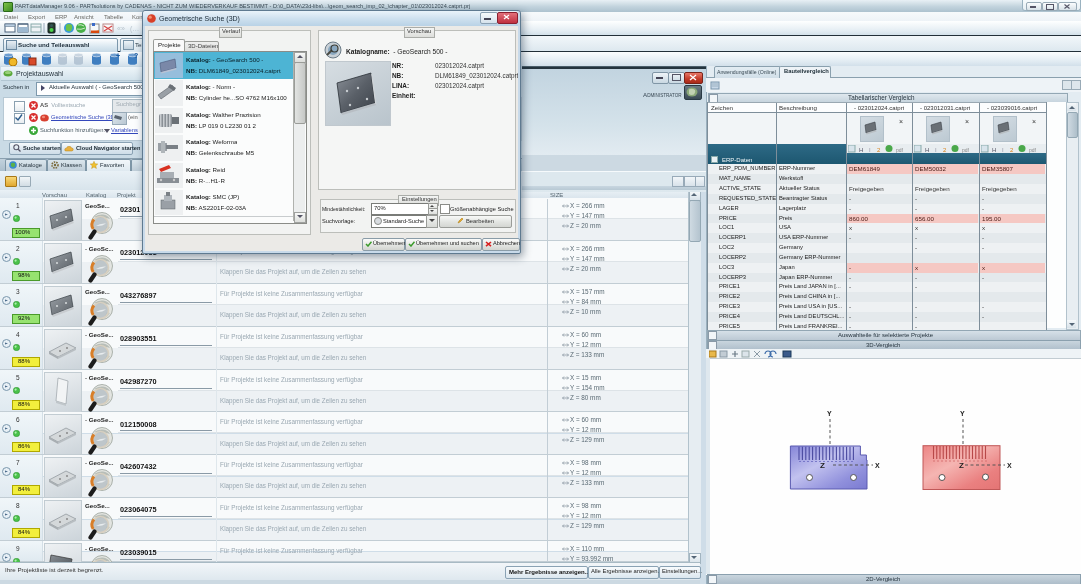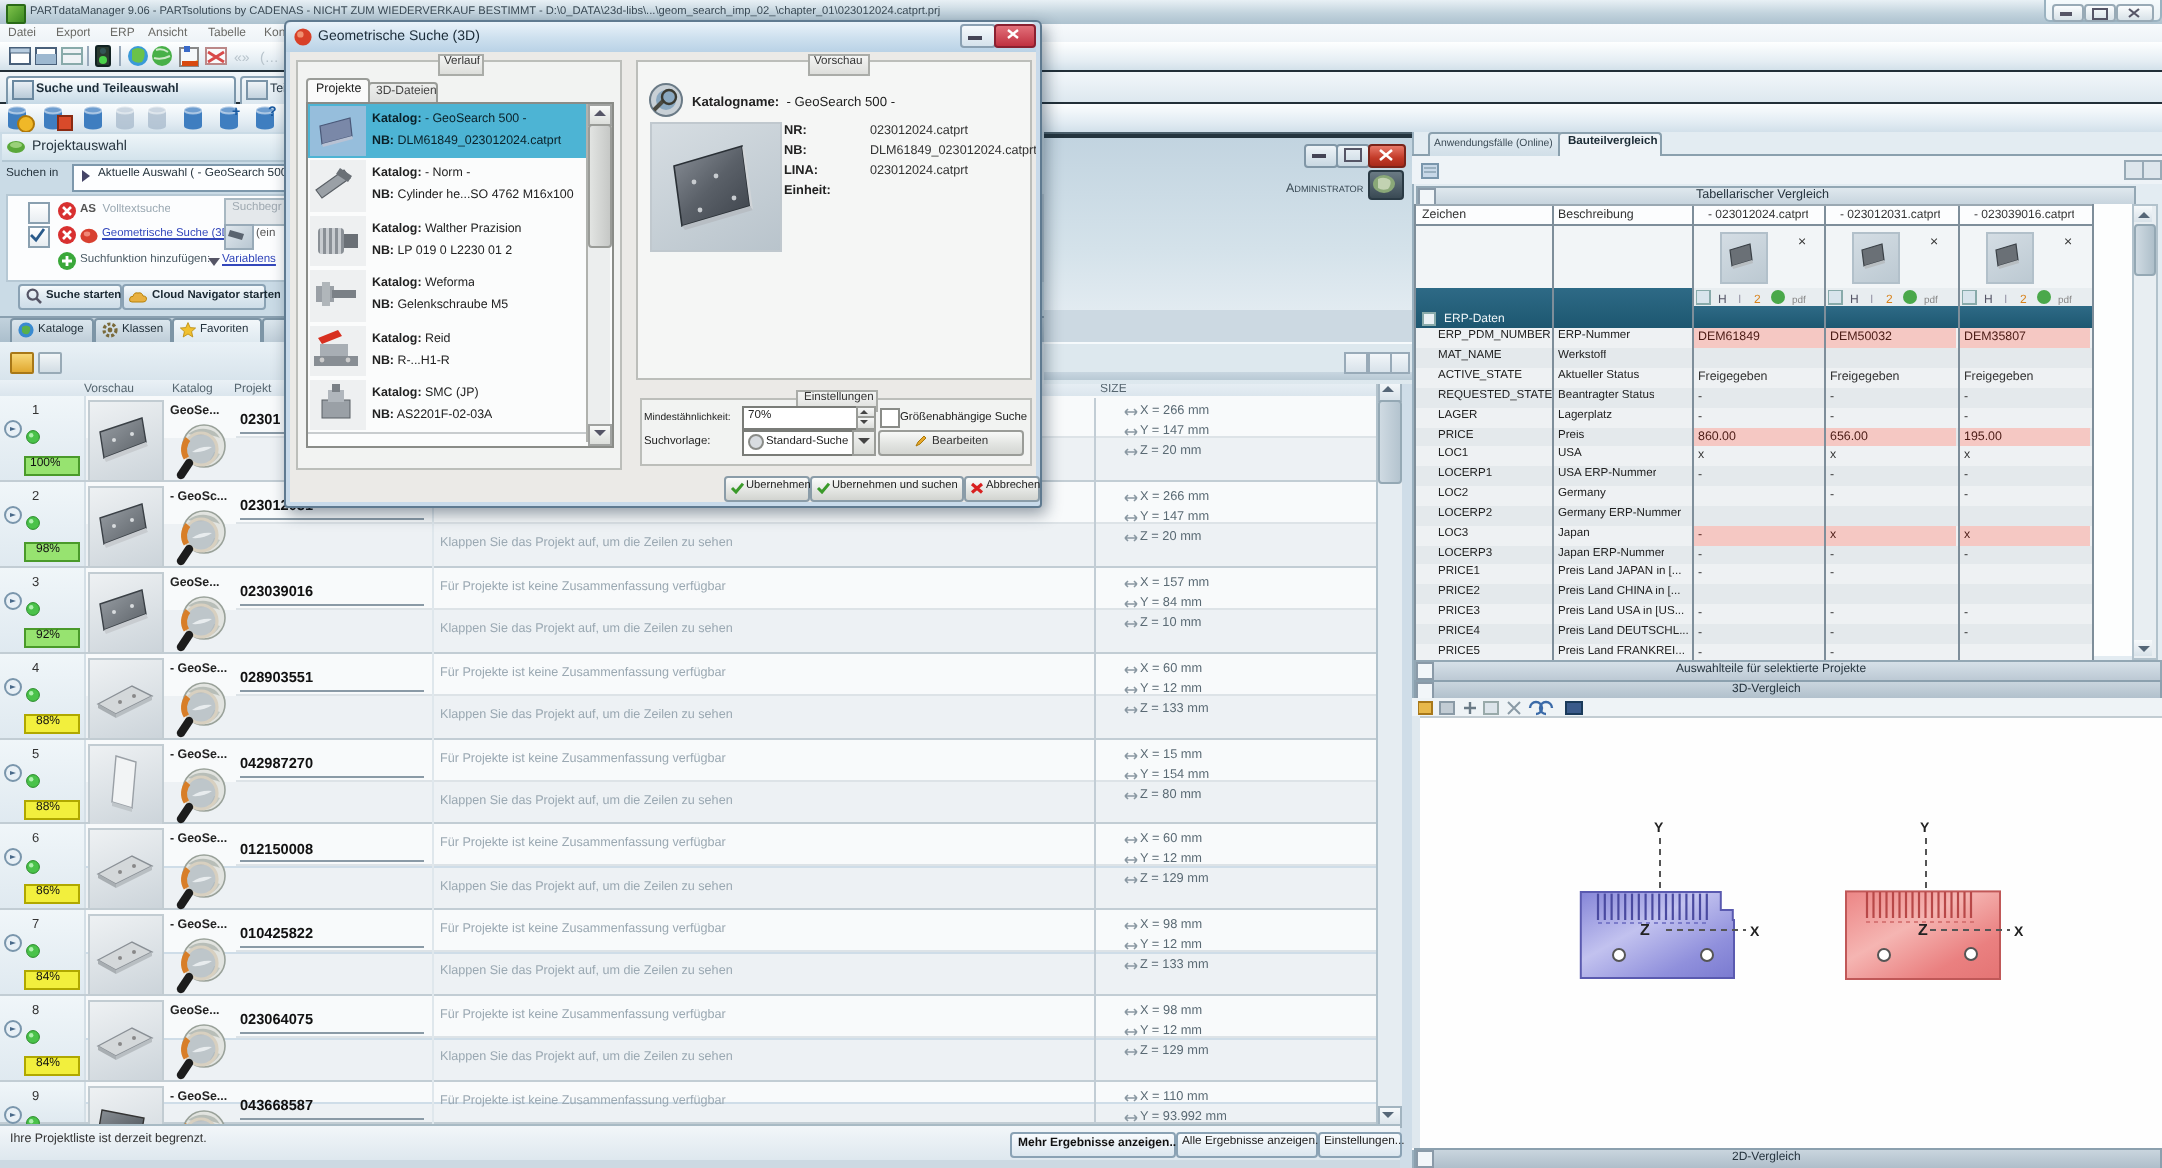--- a/index.html
+++ b/index.html
@@ -341,21 +341,21 @@
 <div class="ab tx" style="left:85px;top:288px;font-size:6.2px;color:#222;font-weight:bold;line-height:8.2px;">GeoSe...</div>
 <svg class="ab" style="left:88px;top:297px" width="27" height="29" viewBox="0 0 27 29">
     <circle cx="14" cy="12" r="10.5" fill="#e2e4e0" stroke="#9aa29a" stroke-width="0.8"></circle>
     <path d="M6 6 Q10 3 15 3.5 Q20 4 22 8 Q19 6.5 14 6.5 Q9 7 6 6 Z" fill="#b8beb8"></path>
     <path d="M22 16 Q20 20 15 21.5 Q18 18 19 15 Z" fill="#c2c8c2"></path>
     <circle cx="12.5" cy="13.5" r="8" fill="#aab6be" fill-opacity="0.65" stroke="#d8d0c0" stroke-width="1.6"></circle>
     <path d="M5.2 18 A8 8 0 0 1 6 8.5" stroke="#d87e28" stroke-width="3" fill="none"></path>
     <path d="M8 15 Q12 12 18 12.5 Q14 15.5 8 15 Z" fill="#e8ecee"></path>
     <line x1="6.5" y1="20.5" x2="2.5" y2="26.5" stroke="#1c1c1c" stroke-width="4.2" stroke-linecap="round"></line>
   </svg>
-<div class="ab tx" style="left:120px;top:291px;font-size:7.3px;color:#111;font-weight:bold;line-height:9.3px;">023039016</div>
+<div class="ab tx" style="left:120px;top:291px;font-size:7.3px;color:#111;font-weight:bold;line-height:9.3px;">043276897</div>
 <div class="ab" style="left:120px;top:302px;width:92px;height:1px;background:#8a9aa6;"></div>
 <div class="ab tx" style="left:220px;top:290px;font-size:6.3px;color:#9aa8b2;font-weight:normal;line-height:8.3px;">Für Projekte ist keine Zusammenfassung verfügbar</div>
 <div class="ab tx" style="left:220px;top:311px;font-size:6.3px;color:#9aa8b2;font-weight:normal;line-height:8.3px;">Klappen Sie das Projekt auf, um die Zeilen zu sehen</div>
 <svg class="ab" style="left:562px;top:289px" width="7" height="6">
     <path d="M0.5 3 L6.5 3 M0.5 3 L2 1.5 M0.5 3 L2 4.5 M6.5 3 L5 1.5 M6.5 3 L5 4.5" stroke="#8a98a2" stroke-width="0.8" fill="none"></path>
   </svg>
 <div class="ab tx" style="left:570px;top:288px;font-size:6.4px;color:#5a6a74;font-weight:normal;line-height:8.4px;">X = 157 mm</div>
 <svg class="ab" style="left:562px;top:299px" width="7" height="6">
     <path d="M0.5 3 L6.5 3 M0.5 3 L2 1.5 M0.5 3 L2 4.5 M6.5 3 L5 1.5 M6.5 3 L5 4.5" stroke="#8a98a2" stroke-width="0.8" fill="none"></path>
   </svg>
@@ -538,21 +538,21 @@
 <div class="ab tx" style="left:85px;top:459px;font-size:6.2px;color:#222;font-weight:bold;line-height:8.2px;">- GeoSe...</div>
 <svg class="ab" style="left:88px;top:468px" width="27" height="29" viewBox="0 0 27 29">
     <circle cx="14" cy="12" r="10.5" fill="#e2e4e0" stroke="#9aa29a" stroke-width="0.8"></circle>
     <path d="M6 6 Q10 3 15 3.5 Q20 4 22 8 Q19 6.5 14 6.5 Q9 7 6 6 Z" fill="#b8beb8"></path>
     <path d="M22 16 Q20 20 15 21.5 Q18 18 19 15 Z" fill="#c2c8c2"></path>
     <circle cx="12.5" cy="13.5" r="8" fill="#aab6be" fill-opacity="0.65" stroke="#d8d0c0" stroke-width="1.6"></circle>
     <path d="M5.2 18 A8 8 0 0 1 6 8.5" stroke="#d87e28" stroke-width="3" fill="none"></path>
     <path d="M8 15 Q12 12 18 12.5 Q14 15.5 8 15 Z" fill="#e8ecee"></path>
     <line x1="6.5" y1="20.5" x2="2.5" y2="26.5" stroke="#1c1c1c" stroke-width="4.2" stroke-linecap="round"></line>
   </svg>
-<div class="ab tx" style="left:120px;top:462px;font-size:7.3px;color:#111;font-weight:bold;line-height:9.3px;">010425822</div>
+<div class="ab tx" style="left:120px;top:462px;font-size:7.3px;color:#111;font-weight:bold;line-height:9.3px;">042607432</div>
 <div class="ab" style="left:120px;top:473px;width:92px;height:1px;background:#8a9aa6;"></div>
 <div class="ab tx" style="left:220px;top:461px;font-size:6.3px;color:#9aa8b2;font-weight:normal;line-height:8.3px;">Für Projekte ist keine Zusammenfassung verfügbar</div>
 <div class="ab tx" style="left:220px;top:482px;font-size:6.3px;color:#9aa8b2;font-weight:normal;line-height:8.3px;">Klappen Sie das Projekt auf, um die Zeilen zu sehen</div>
 <svg class="ab" style="left:562px;top:460px" width="7" height="6">
     <path d="M0.5 3 L6.5 3 M0.5 3 L2 1.5 M0.5 3 L2 4.5 M6.5 3 L5 1.5 M6.5 3 L5 4.5" stroke="#8a98a2" stroke-width="0.8" fill="none"></path>
   </svg>
 <div class="ab tx" style="left:570px;top:459px;font-size:6.4px;color:#5a6a74;font-weight:normal;line-height:8.4px;">X = 98 mm</div>
 <svg class="ab" style="left:562px;top:470px" width="7" height="6">
     <path d="M0.5 3 L6.5 3 M0.5 3 L2 1.5 M0.5 3 L2 4.5 M6.5 3 L5 1.5 M6.5 3 L5 4.5" stroke="#8a98a2" stroke-width="0.8" fill="none"></path>
   </svg>
@@ -637,21 +637,21 @@
 <div class="ab tx" style="left:85px;top:545px;font-size:6.2px;color:#222;font-weight:bold;line-height:8.2px;">- GeoSe...</div>
 <svg class="ab" style="left:88px;top:554px" width="27" height="29" viewBox="0 0 27 29">
     <circle cx="14" cy="12" r="10.5" fill="#e2e4e0" stroke="#9aa29a" stroke-width="0.8"></circle>
     <path d="M6 6 Q10 3 15 3.5 Q20 4 22 8 Q19 6.5 14 6.5 Q9 7 6 6 Z" fill="#b8beb8"></path>
     <path d="M22 16 Q20 20 15 21.5 Q18 18 19 15 Z" fill="#c2c8c2"></path>
     <circle cx="12.5" cy="13.5" r="8" fill="#aab6be" fill-opacity="0.65" stroke="#d8d0c0" stroke-width="1.6"></circle>
     <path d="M5.2 18 A8 8 0 0 1 6 8.5" stroke="#d87e28" stroke-width="3" fill="none"></path>
     <path d="M8 15 Q12 12 18 12.5 Q14 15.5 8 15 Z" fill="#e8ecee"></path>
     <line x1="6.5" y1="20.5" x2="2.5" y2="26.5" stroke="#1c1c1c" stroke-width="4.2" stroke-linecap="round"></line>
   </svg>
-<div class="ab tx" style="left:120px;top:548px;font-size:7.3px;color:#111;font-weight:bold;line-height:9.3px;">043668587</div>
+<div class="ab tx" style="left:120px;top:548px;font-size:7.3px;color:#111;font-weight:bold;line-height:9.3px;">023039015</div>
 <div class="ab" style="left:120px;top:559px;width:92px;height:1px;background:#8a9aa6;"></div>
 <div class="ab tx" style="left:220px;top:547px;font-size:6.3px;color:#9aa8b2;font-weight:normal;line-height:8.3px;">Für Projekte ist keine Zusammenfassung verfügbar</div>
 <div class="ab tx" style="left:220px;top:568px;font-size:6.3px;color:#9aa8b2;font-weight:normal;line-height:8.3px;">Klappen Sie das Projekt auf, um die Zeilen zu sehen</div>
 <svg class="ab" style="left:562px;top:546px" width="7" height="6">
     <path d="M0.5 3 L6.5 3 M0.5 3 L2 1.5 M0.5 3 L2 4.5 M6.5 3 L5 1.5 M6.5 3 L5 4.5" stroke="#8a98a2" stroke-width="0.8" fill="none"></path>
   </svg>
 <div class="ab tx" style="left:570px;top:545px;font-size:6.4px;color:#5a6a74;font-weight:normal;line-height:8.4px;">X = 110 mm</div>
 <svg class="ab" style="left:562px;top:556px" width="7" height="6">
     <path d="M0.5 3 L6.5 3 M0.5 3 L2 1.5 M0.5 3 L2 4.5 M6.5 3 L5 1.5 M6.5 3 L5 4.5" stroke="#8a98a2" stroke-width="0.8" fill="none"></path>
   </svg>

